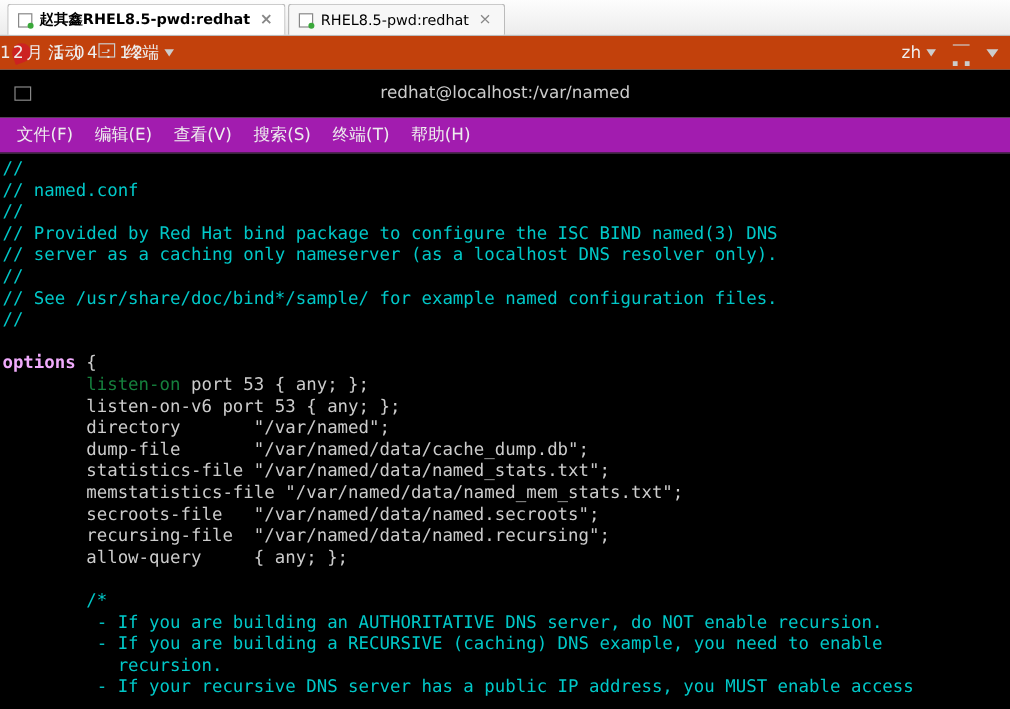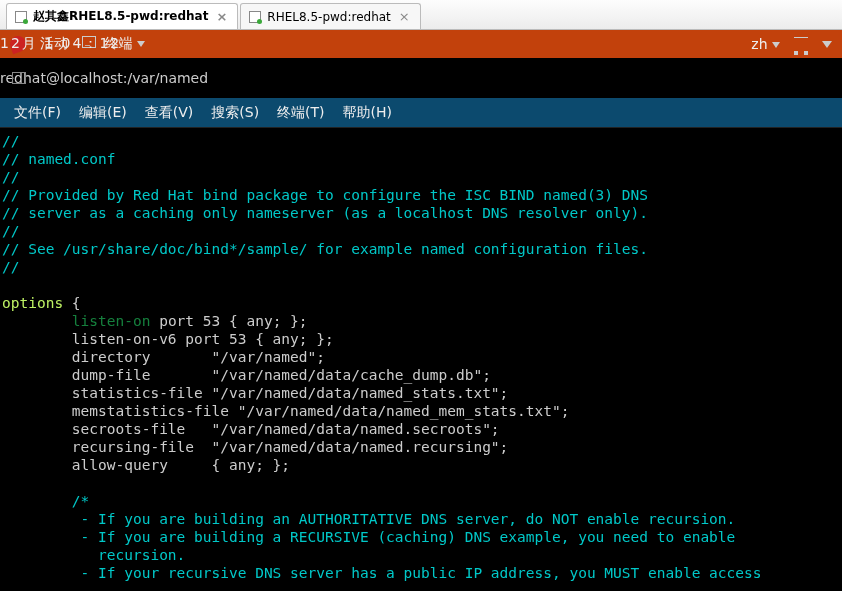--- a/index.html
+++ b/index.html
@@ -80,51 +80,51 @@
   }
   .net-ico{
     width:14px;height:14px;display:inline-block;position:relative;border-top:1px solid #ccc;
   }
   .net-ico::before,.net-ico::after{content:"";position:absolute;width:4px;height:4px;background:#ccc;}
   .net-ico::before{left:0;bottom:-4px;} .net-ico::after{right:0;bottom:-4px;}
   .tri-down{width:0;height:0;border-left:5px solid transparent;border-right:5px solid transparent;border-top:7px solid #ccc;display:inline-block;}
 
   .term-win-bar {
     height: 40px; background:#000; color:#ccc;
-    display:flex; align-items:center; 
+    display:flex; align-items:center; justify-content:center;
     font-size:14px;
   }
   .term-win-bar .left-ico{
     position:absolute; left:12px;
     width:14px;height:12px;border:1px solid #888;
   }
   .term-win-bar-wrap{position:relative;}
 
   .menu-bar {
-    height: 30px; background:#0c4a6e; color:#eee;
+    height: 30px; background:#a21caf; color:#eee;
     display:flex; align-items:center; gap:6px;
     padding: 0 8px;
     font-size:14px;
     border-bottom:1px solid #222;
   }
   .menu-bar .mi { padding:3px 6px; cursor:pointer; }
 
   .terminal {
     background:#000;
     height: calc(591px - 30px - 28px - 40px - 30px);
     font-family: "DejaVu Sans Mono","Noto Sans Mono","Courier New",monospace;
     font-size: 14.5px;
     line-height: 18px;
     color:#ccc;
     padding: 4px 0px 0 2px;
     white-space: pre;
     overflow:hidden;
   }
   .c-teal{color:#00c8c8;}
-  .c-yellow{color:#bef264;}
+  .c-yellow{color:#f0abfc;font-weight:bold;}
   .c-orange{color:#15803d;}
 </style>
 </head>
 <body>
 
 <div class="vm-tabs">
   <div class="vm-tab active">
     <span class="sq"></span>
     <span>赵其鑫RHEL8.5-pwd:redhat</span>
     <span class="x">×</span>

